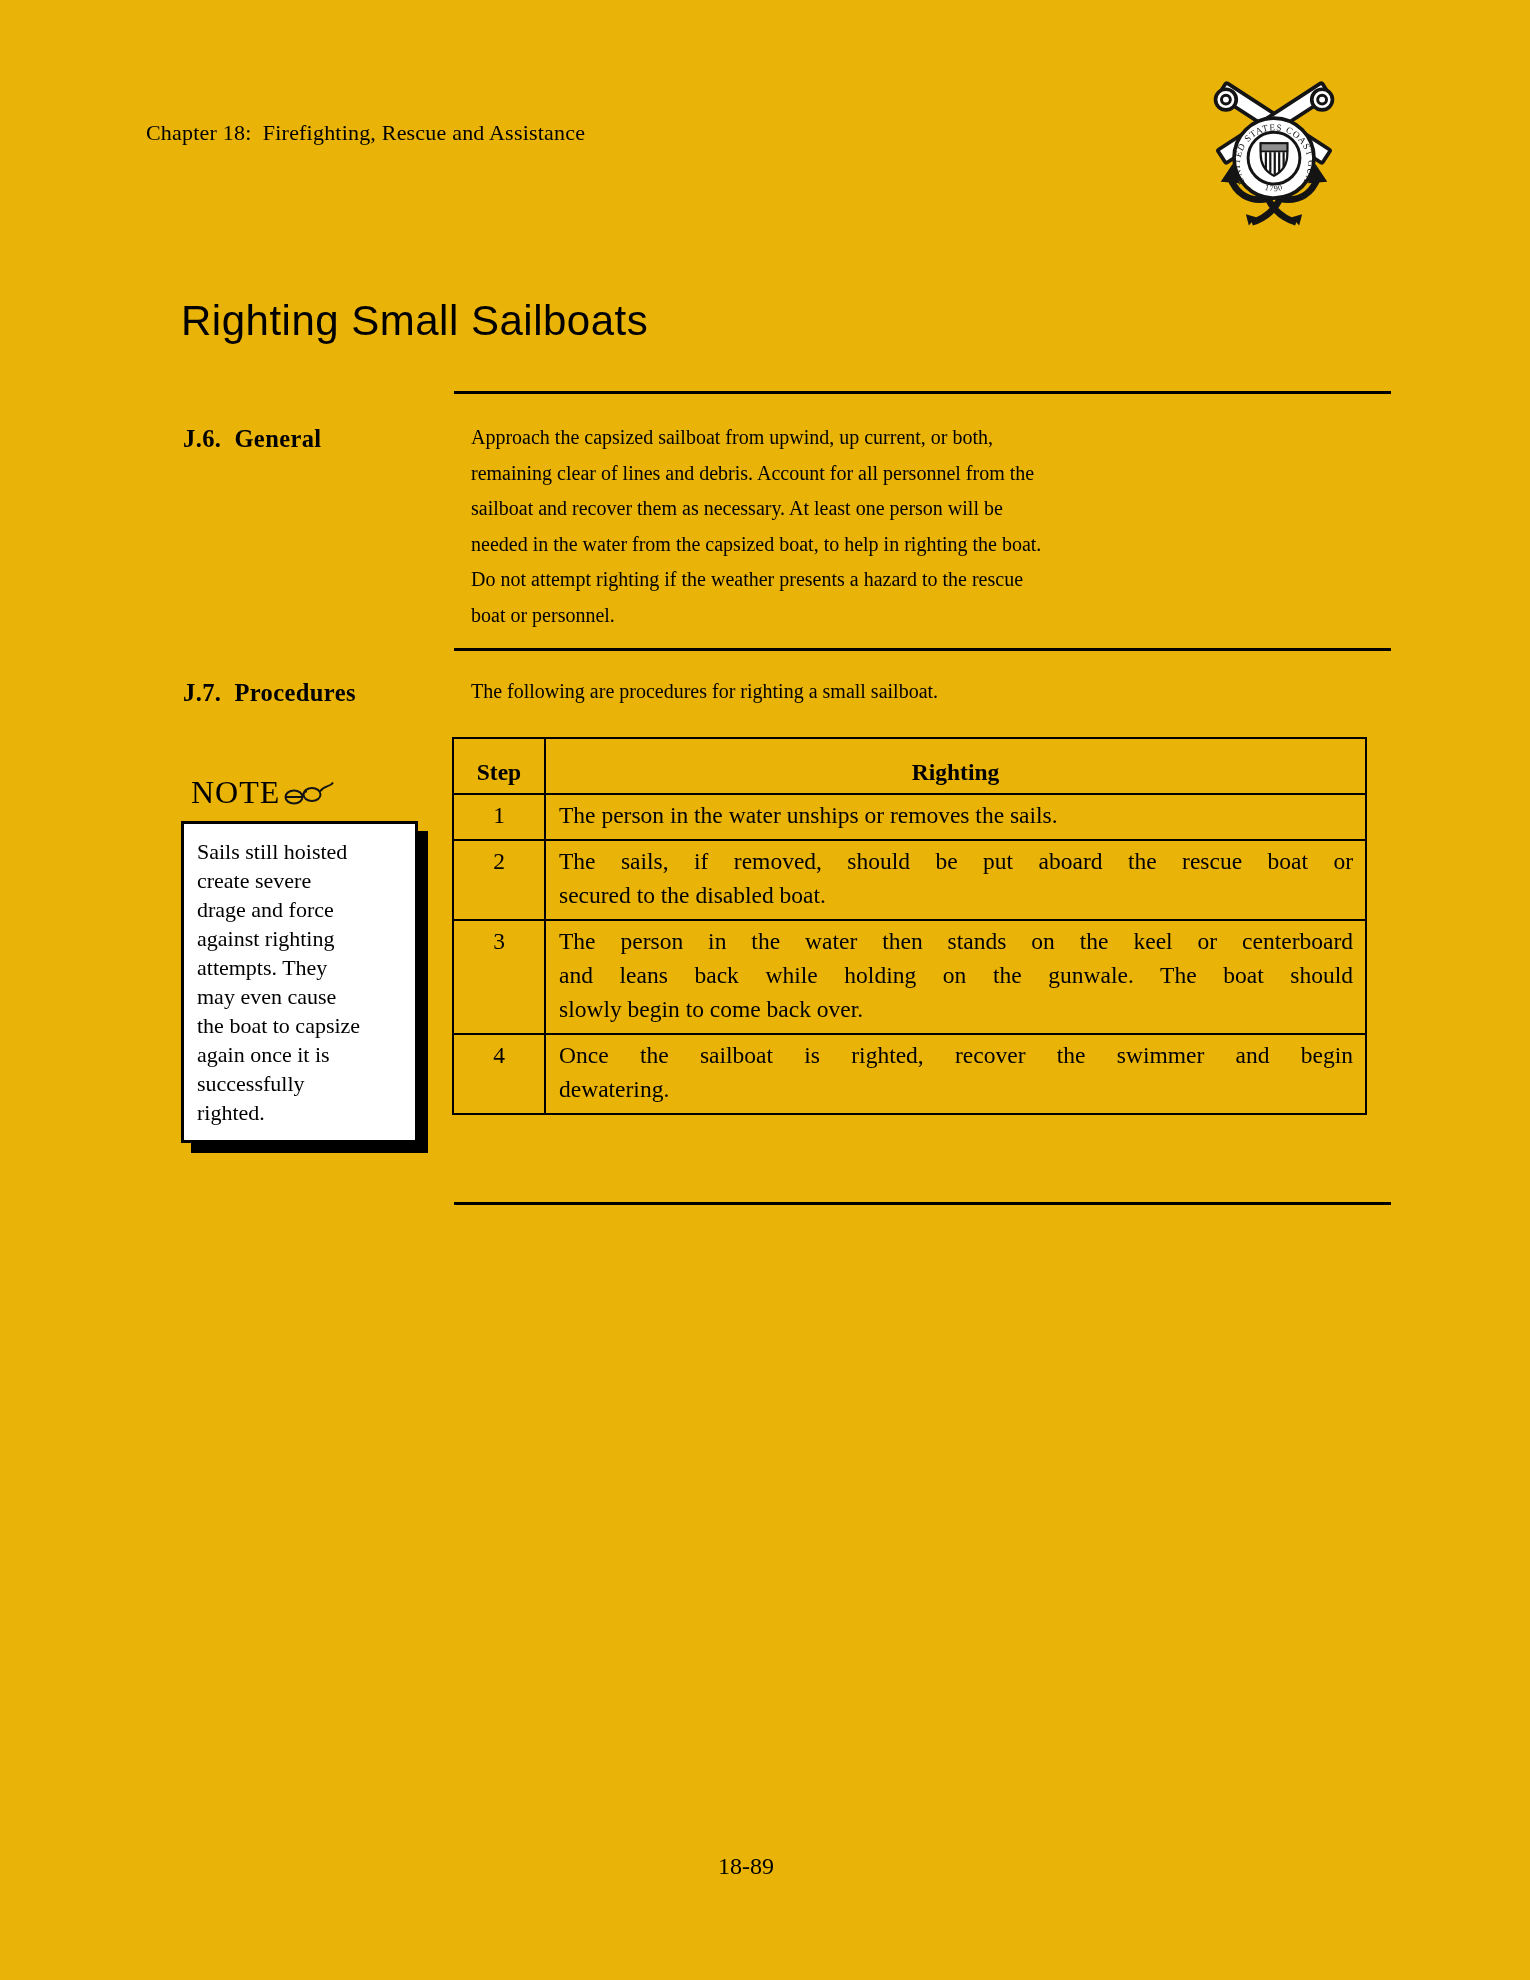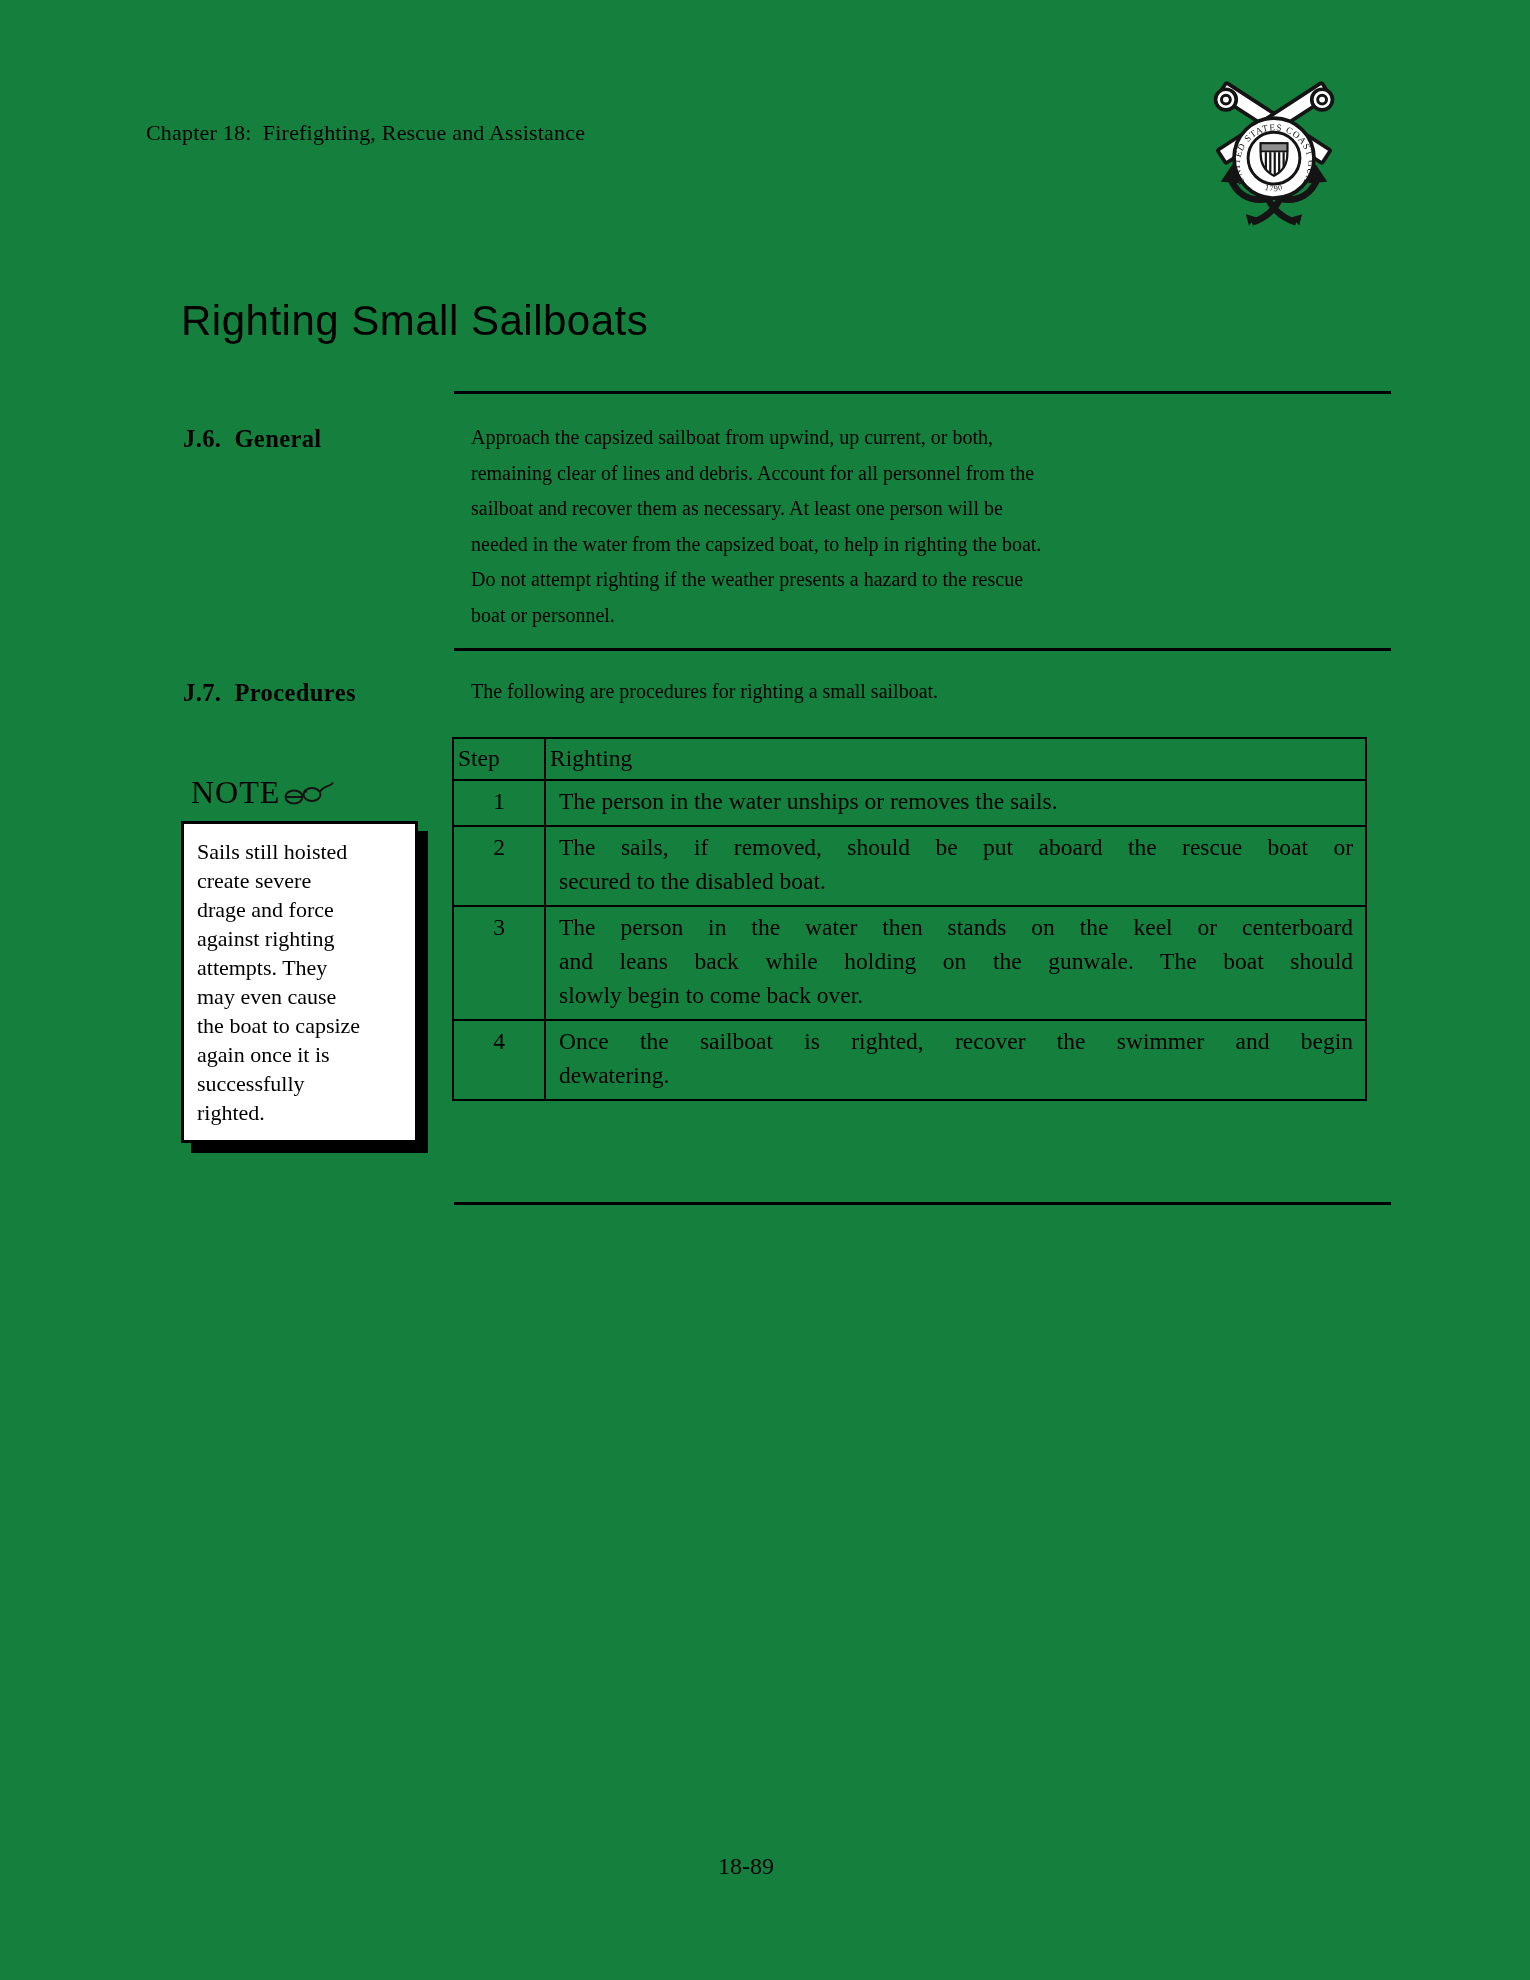--- a/index.html
+++ b/index.html
@@ -1,19 +1,19 @@
 <!DOCTYPE html>
 <html><head>
 <meta charset="utf-8">
 <style>
   html,body{margin:0;padding:0;background:#ffffff;}
   .page{
     position:relative;
     width:1530px;height:1980px;
-    background:#15803d;
+    background:#eab308;
     color:#000;
     font-family:"Liberation Serif", serif;
     overflow:hidden;
   }
   .header-text{
     position:absolute;left:146px;top:120px;
     font-size:22px;letter-spacing:.2px;white-space:pre;
   }
   .seal{position:absolute;left:1200px;top:78px;width:148px;height:152px;}
   .doc-title{
@@ -50,21 +50,21 @@
   }
   table.proc-table{
     position:absolute;left:452px;top:737px;width:915px;
     border-collapse:collapse;
     font-size:23.5px;line-height:34px;
   }
   table.proc-table, .proc-table td, .proc-table th{
     border:2.5px solid #000;
   }
   .proc-table th{
-    font-weight:400;padding:2px 4px 4px;text-align:left;
+    font-weight:700;padding:16px 4px 4px;text-align:center;
   }
   .col-step{width:92px;}
   .proc-table td.step-cell{text-align:center;vertical-align:top;padding:3px 4px 5px;}
   .proc-table td.proc-cell{vertical-align:top;padding:3px 12px 7px 13px;}
   .jl{display:block;text-align:justify;text-align-last:justify;}
   .jl.last{text-align:justify;text-align-last:left;}
   .footer-text{
     position:absolute;left:0;top:1853px;width:1492px;
     text-align:center;font-size:24px;
   }

